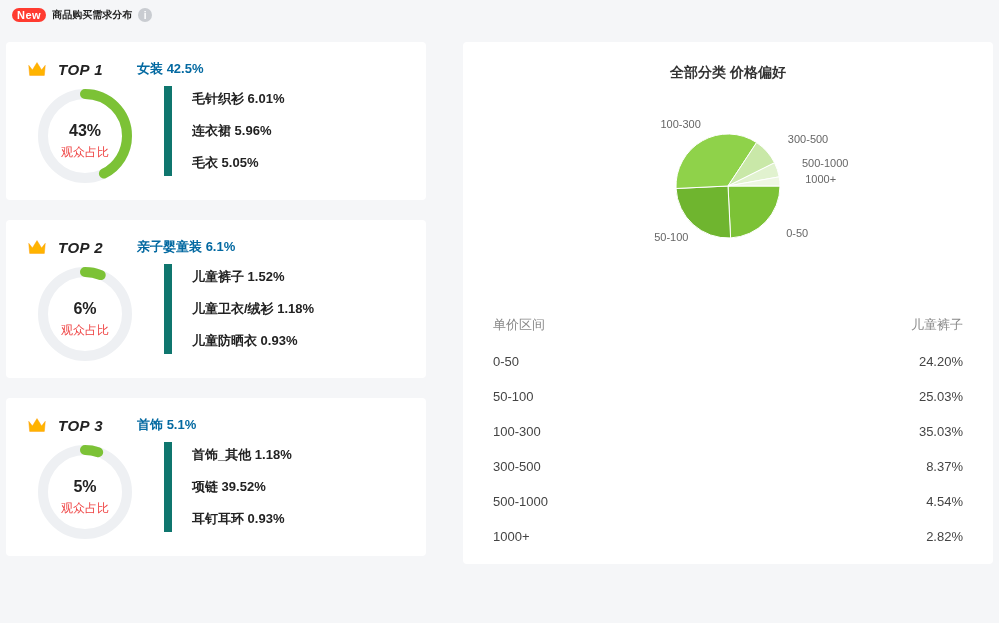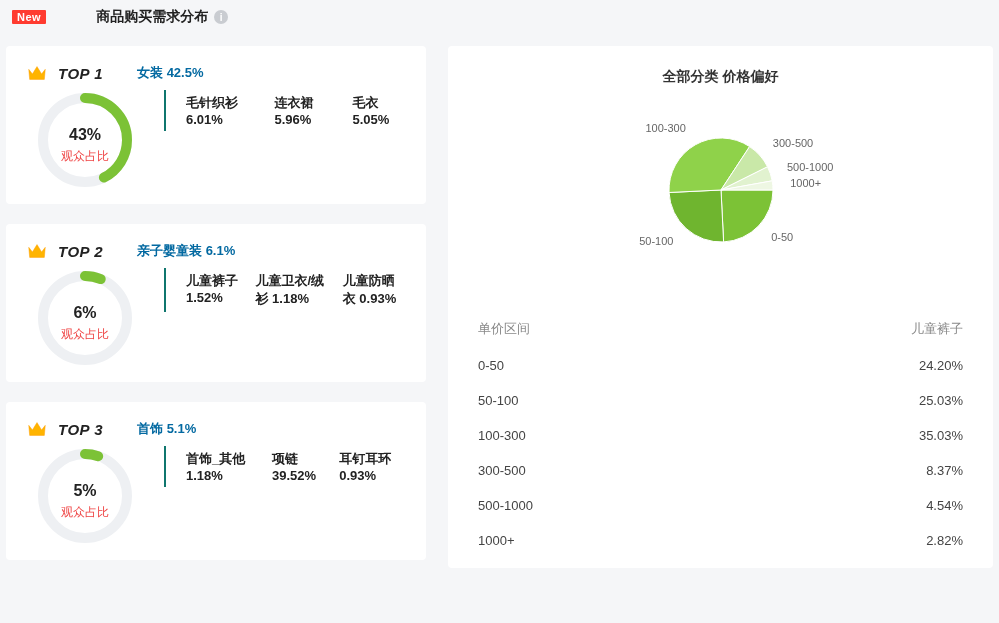--- a/index.html
+++ b/index.html
@@ -5,47 +5,47 @@
   * { box-sizing: border-box; margin: 0; padding: 0; }
   body {
     font-family: -apple-system, BlinkMacSystemFont, "PingFang SC", "Microsoft YaHei", sans-serif;
     background: #f5f6f8; width: 999px; height: 623px; overflow: hidden;
     font-size: 13px; color: #333;
   }
   .page { padding: 8px 6px; }
   .header { display: flex; align-items: center; gap: 6px; margin-bottom: 20px; padding-left: 6px;}
   .new-badge {
     background: #ff3b30; color: #fff; font-size: 11px; font-weight: 600;
-    padding: 1px 5px; border-radius: 1px; letter-spacing: .5px;
-  }
-  .header-title { font-size: 14px; font-weight: 600; color: #222; margin-left: 44px; }
+    padding: 1px 5px; border-radius: 7px; letter-spacing: .5px;
+  }
+  .header-title { font-size: 10px; font-weight: 600; color: #222; }
   .info-icon {
     width: 14px; height: 14px; border-radius: 50%; background: #c9ccd1;
     color: #fff; display: inline-flex; align-items: center; justify-content: center;
     font-size: 10px; font-weight: 700;
   }
-  .columns { display: flex; gap: 22px; }
+  .columns { display: flex; gap: 37px; }
   .left-col { width: 420px; display: flex; flex-direction: column; gap: 20px; }
   .right-col { flex: 1; background: #fff; border-radius: 4px; padding: 22px 28px 10px 28px; }
   .card { background: #fff; border-radius: 4px; padding: 16px 20px 14px 20px; }
   .card-head { display: flex; align-items: center; gap: 10px; margin-bottom: 6px; }
   .crown-icon { width: 22px; height: 22px; display: inline-flex; }
   .rank-label { font-size: 15px; font-weight: 700; font-style: italic; letter-spacing: .5px; color: #222; }
   .cat-title { font-size: 13px; font-weight: 700; color: #0369a1; margin-left: 24px; }
   .card-body { display: flex; gap: 20px; margin-top: 6px; align-items: flex-start;}
   .donut-wrap { width: 118px; display:flex; justify-content:center; }
   .donut { width: 100px; height: 100px; position: relative; }
   .donut svg { width: 100%; height: 100%; transform: rotate(-90deg); }
   .donut-center {
     position: absolute; inset: 0; display: flex; flex-direction: column;
     align-items: center; justify-content: center;
   }
   .donut-pct { font-size: 16px; font-weight: 700; color: #222; margin-top: 11px; }
   .donut-sub { font-size: 12px; color: #ef4444; margin-top: 4px;}
-  .sub-list { flex:1; border-left: 2px solid #0f766e; padding: 4px 0 4px 20px; display:flex; flex-direction:row; gap:14px;}
+  .sub-list { flex:1; border-left: 8px solid #0f766e; padding: 4px 0 4px 20px; display:flex; flex-direction:column; gap:14px;}
   .sub-item { font-size: 13px; font-weight: 700; color: #222; }
   .right-title { text-align: center; font-size: 14px; font-weight: 700; margin-bottom: 14px; }
   .pie-area { position: relative; height: 180px; display:flex; align-items:center; justify-content:center;}
   .pie-svg { width: 120px; height: 120px; }
   .pie-label { position: absolute; font-size: 11px; color: #666; white-space: nowrap;}
   .price-table { margin-top: 30px; }
   .pt-head, .pt-row { display: flex; justify-content: space-between; font-size: 13px; padding: 10px 2px;}
   .pt-head { color: #888; }
   .pt-row { color: #444; }
 </style>

